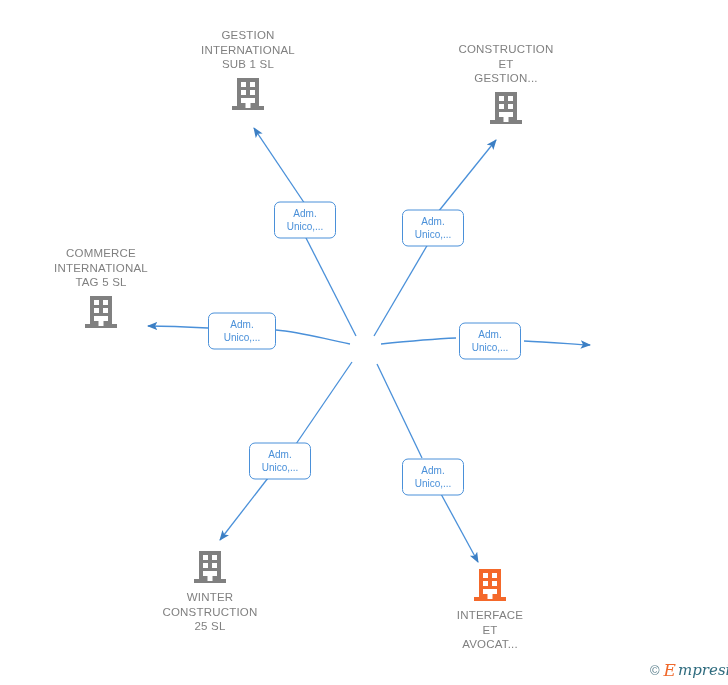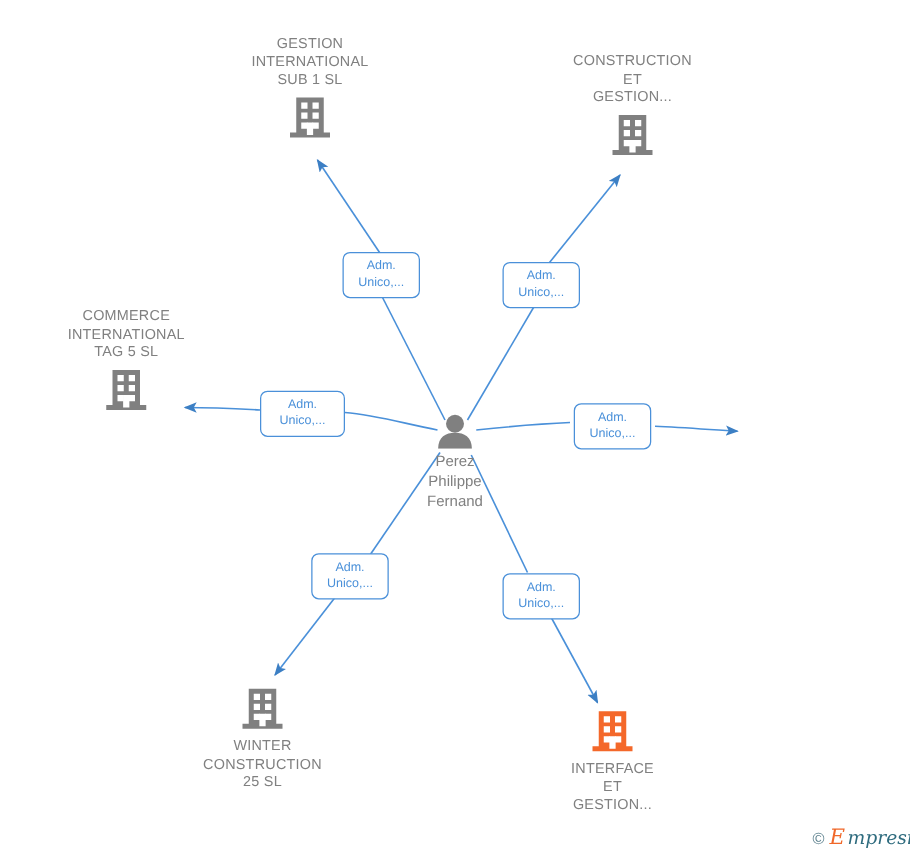--- a/index.html
+++ b/index.html
@@ -227,34 +227,23 @@
         <rect x="20" y="6" width="5" height="5" fill="#ffffff"></rect>
         <rect x="11" y="14" width="5" height="5" fill="#ffffff"></rect>
         <rect x="20" y="14" width="5" height="5" fill="#ffffff"></rect>
         <rect x="11" y="22" width="5" height="5" fill="#ffffff"></rect>
         <rect x="20" y="22" width="5" height="5" fill="#ffffff"></rect>
         <rect x="15.5" y="22" width="5" height="10" fill="#ffffff"></rect>
       </svg>
     </span>
     <div class="node-label" style="margin-top:3px;">INTERFACE
 ET
-GESTION...</div>
-  </div>
-
-  <div class="center-node" style="left:364px; top:331px;">
-    <span class="node-icon">
-      <svg width="34" height="28" viewBox="0 0 34 28">
-        <circle cx="17" cy="8" r="7.2" fill="#808080"></circle>
-        <path d="M3.5,28 C3.5,18.6 9.6,15.2 17,15.2 C24.4,15.2 30.5,18.6 30.5,28 Z" fill="#808080"></path>
-      </svg>
-    </span>
-    <div class="center-label" style="margin-top:2px;">Perez
-Philippe
-Fernand</div>
-  </div>
+AVOCAT...</div>
+  </div>
+
 
   <div class="edge-label" style="left:305px; top:220px; width:62px;">Adm.
 Unico,...</div>
   <div class="edge-label" style="left:433px; top:228px; width:62px;">Adm.
 Unico,...</div>
   <div class="edge-label" style="left:242px; top:331px; width:68px;">Adm.
 Unico,...</div>
   <div class="edge-label" style="left:490px; top:341px; width:62px;">Adm.
 Unico,...</div>
   <div class="edge-label" style="left:280px; top:461px; width:62px;">Adm.

